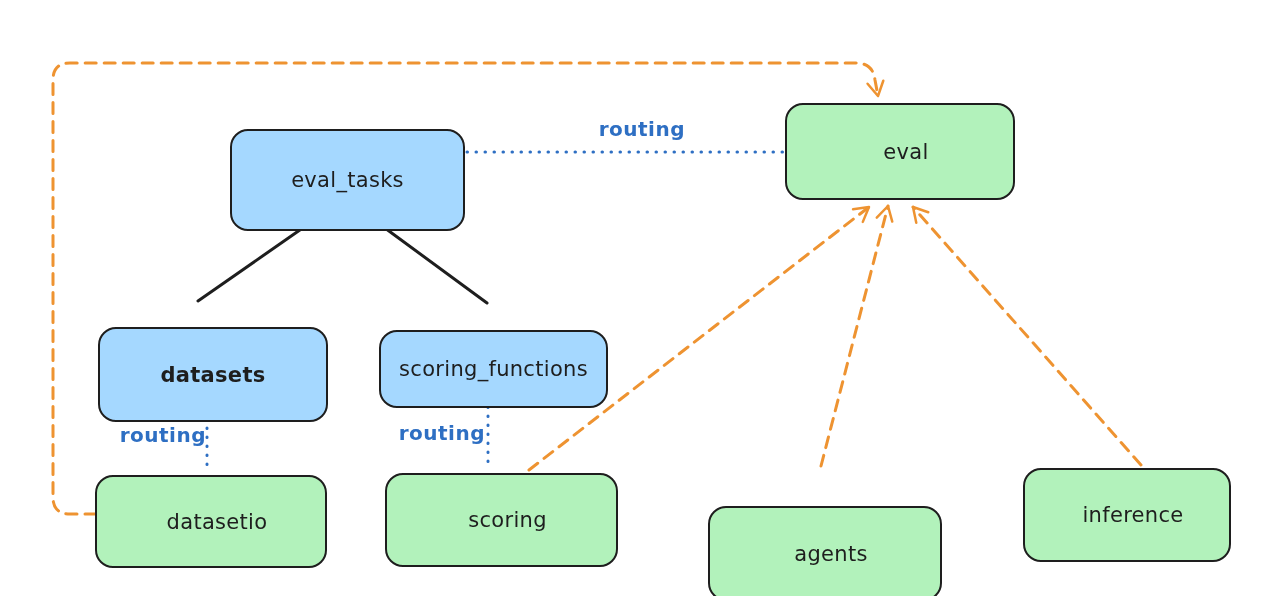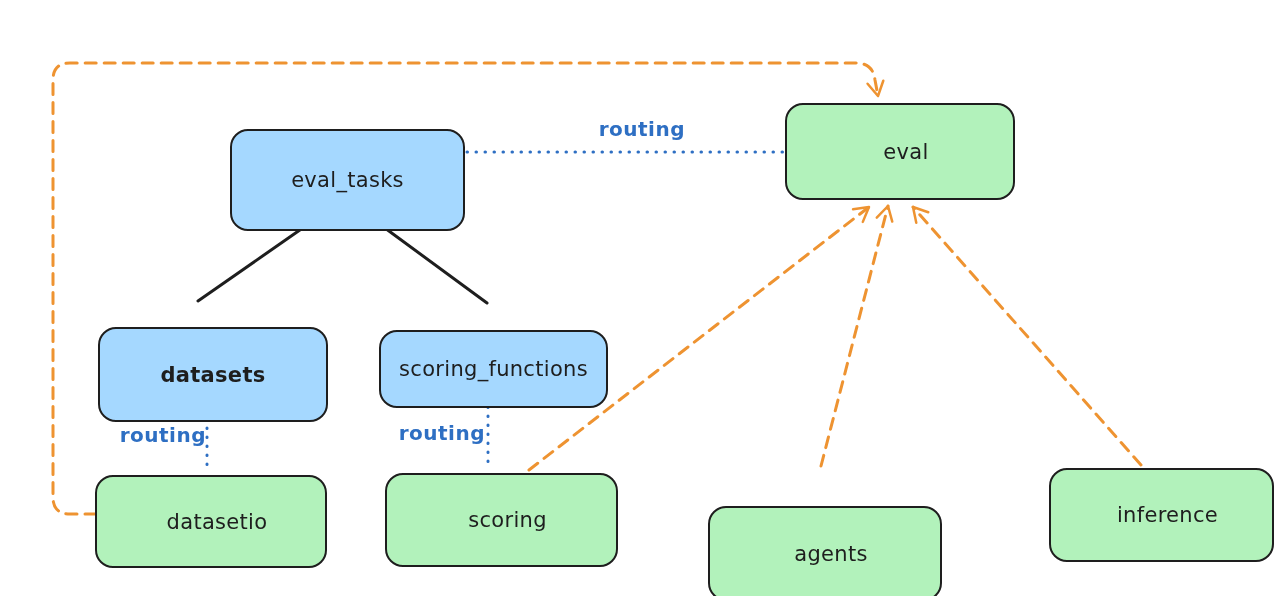--- a/index.html
+++ b/index.html
@@ -89,21 +89,21 @@
   </div>
 
   <div class="node green" style="left:385px; top:473px; width:233px; height:94px;">
     <span>scoring</span>
   </div>
 
   <div class="node green" style="left:708px; top:470px; width:234px; height:95px;margin-top:36px;">
     <span>agents</span>
   </div>
 
-  <div class="node green" style="left:1023px; top:468px; width:225px; height:94px;margin-left:26px;">
+  <div class="node green" style="left:1023px; top:468px; width:208px; height:94px;">
     <span>inference</span>
   </div>
 
   <div class="edge-label" style="left:555px; top:117px; width:130px;">routing</div>
 
   <div class="edge-label" style="left:106px; top:423px; width:100px;">routing</div>
 
   <div class="edge-label" style="left:385px; top:421px; width:100px;">routing</div>
 
 </div>

